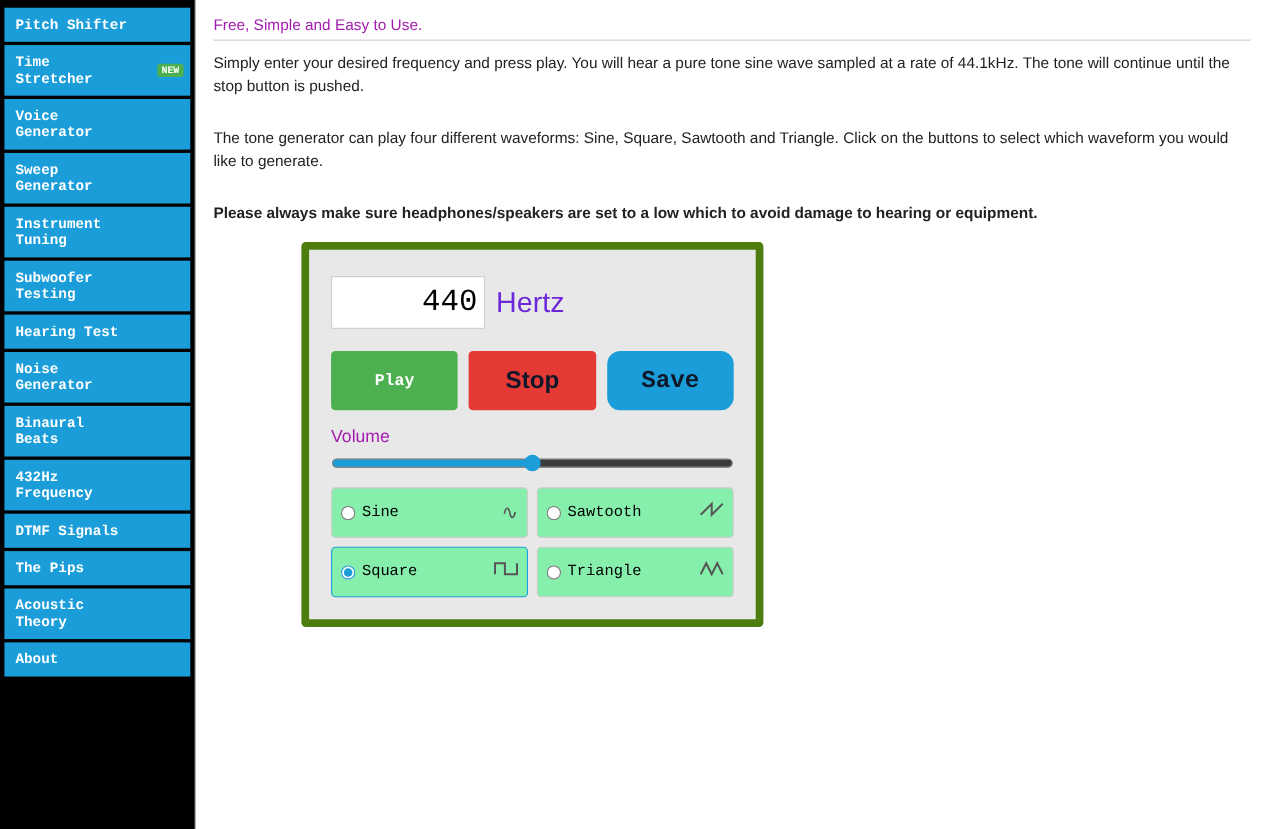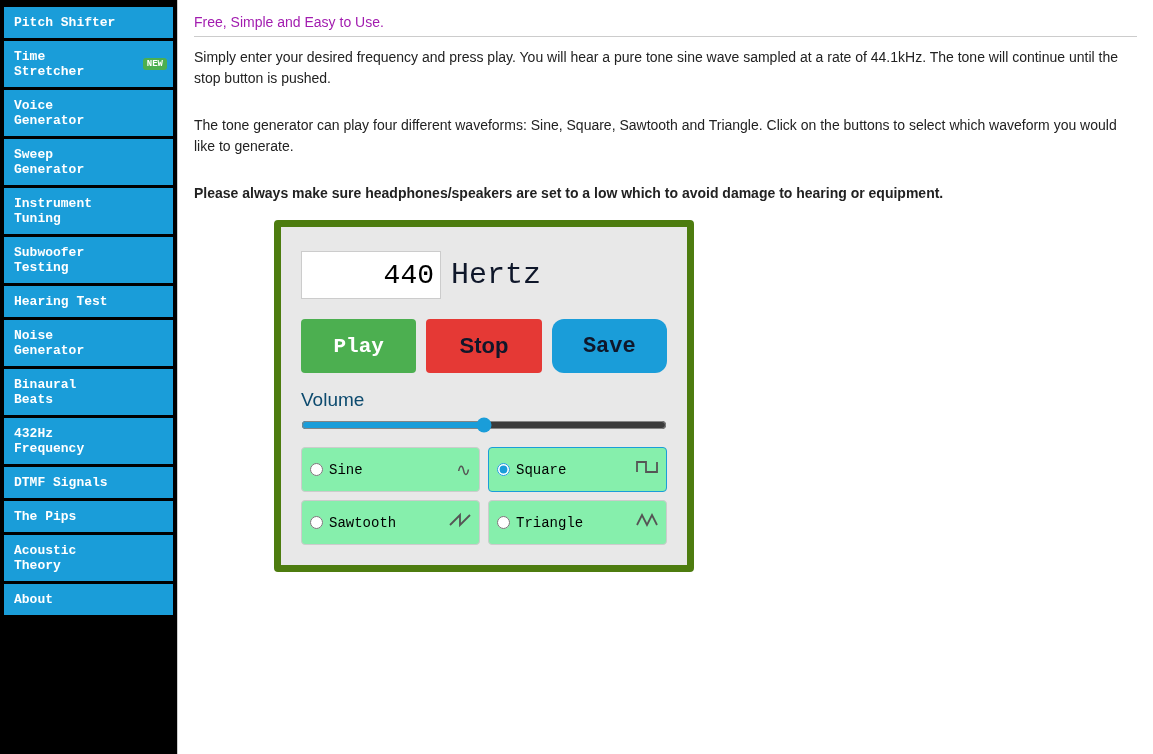--- a/index.html
+++ b/index.html
@@ -83,36 +83,36 @@
       width: 140px;
       height: 48px;
       font-size: 28px;
       font-family: 'Courier New', Courier, monospace;
       text-align: right;
       border: 1px solid #ccc;
       background: #fff;
       padding-right: 6px;
     }
     .freq-label {
-      font-size: 30px;
-      font-family: Liberation Mono, monospace;
+      font-size: 26px;
+      font-family: Liberation Sans, sans-serif;
       margin-left: 10px;
-      color: #0f172a;
+      color: #6d28d9;
     }
     .btn-row {
       display: flex;
       gap: 10px;
       margin-bottom: 16px;
     }
     .btn-play {
       background: #4caf50;
       color: #fff;
       border: none;
       padding: 14px 24px;
-      font-size: 21px;
+      font-size: 15px;
       font-family: 'Courier New', Courier, monospace;
       font-weight: bold;
       border-radius: 4px;
       cursor: pointer;
       flex: 1;
     }
     .btn-stop {
       background: #e53935;
       color: #0f172a;
       border: none;
@@ -131,23 +131,23 @@
       padding: 14px 24px;
       font-size: 22px;
       font-family: 'Courier New', Courier, monospace;
       font-weight: bold;
       border-radius: 12px;
       cursor: pointer;
       flex: 1;
     }
     .volume-label {
       font-family: Arial, sans-serif;
-      font-size: 19px;
+      font-size: 16px;
       margin-bottom: 6px;
-      color: #0c4a6e;
+      color: #a21caf;
     }
     .volume-slider {
       width: 100%;
       margin-bottom: 14px;
       accent-color: #1a9dd9;
     }
     .waveform-grid {
       display: grid;
       grid-template-columns: 1fr 1fr;
       gap: 8px;
@@ -251,42 +251,42 @@
 
     
     <div class="waveform-grid">
 
       <label class="waveform-btn">
         <input type="radio" name="waveform" style="">
         <span class="radio-label">Sine</span>
         <span class="wave-icon">∿</span>
       </label>
 
+      <label class="waveform-btn">
+        <input type="radio" name="waveform" style="">
+        <span class="radio-label">Sawtooth</span>
+        <span class="wave-icon">
+          <svg width="22" height="18" viewBox="0 0 22 18" fill="none" stroke="#555" stroke-width="1.8">
+            <polyline points="1,14 11,4 11,14 21,4"></polyline>
+          </svg>
+        </span>
+      </label>
+
       <label class="waveform-btn selected">
         <input type="radio" name="waveform" checked="" style="">
         <span class="radio-label">Square</span>
         <span class="wave-icon">
           <svg width="22" height="18" viewBox="0 0 22 18" fill="none" stroke="#555" stroke-width="1.8">
             <polyline points="1,14 1,4 10,4 10,14 21,14 21,4"></polyline>
           </svg>
         </span>
       </label>
 
       <label class="waveform-btn">
         <input type="radio" name="waveform" style="">
-        <span class="radio-label">Sawtooth</span>
-        <span class="wave-icon">
-          <svg width="22" height="18" viewBox="0 0 22 18" fill="none" stroke="#555" stroke-width="1.8">
-            <polyline points="1,14 11,4 11,14 21,4"></polyline>
-          </svg>
-        </span>
-      </label>
-
-      <label class="waveform-btn">
-        <input type="radio" name="waveform" style="">
         <span class="radio-label">Triangle</span>
         <span class="wave-icon">
           <svg width="22" height="18" viewBox="0 0 22 18" fill="none" stroke="#555" stroke-width="1.8">
             <polyline points="1,14 6,4 11,14 16,4 21,14"></polyline>
           </svg>
         </span>
       </label>
     </div>
 
   </div>

